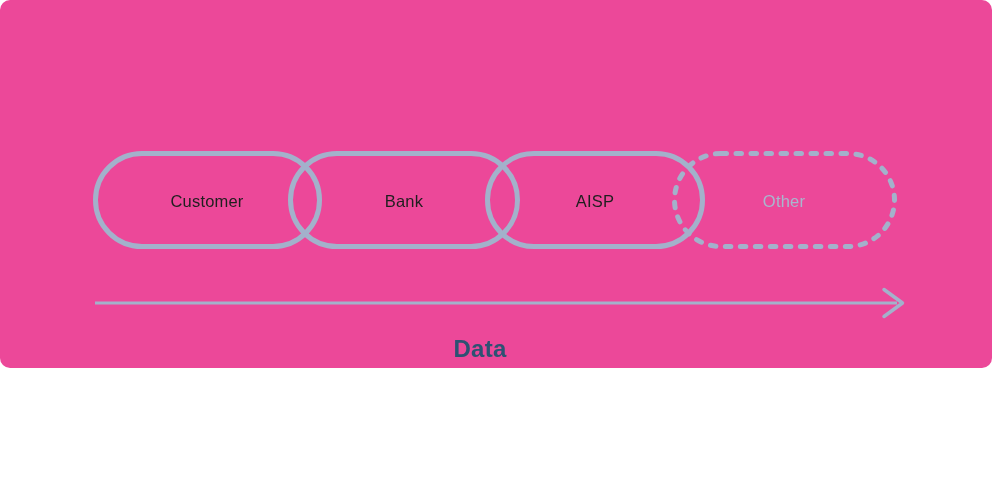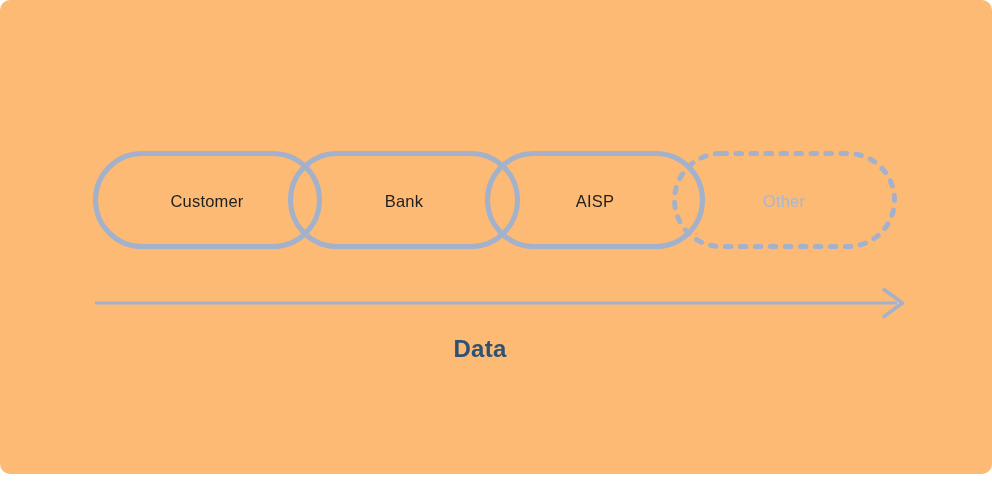--- a/index.html
+++ b/index.html
@@ -7,22 +7,22 @@
     padding: 0;
     width: 992px;
     height: 496px;
     background: #ffffff;
     font-family: "Liberation Sans", sans-serif;
     overflow: hidden;
   }
   .page {
     position: relative;
     width: 992px;
-    height: 474px;
-    background: #fdba74;
+    height: 368px;
+    background: #ec4899;
     border-radius: 10px;
   }
   svg text {
     font-family: "Liberation Sans", sans-serif;
   }
   .node-label {
     font-size: 16.5px;
     font-weight: 500;
     letter-spacing: 0.2px;
   }

